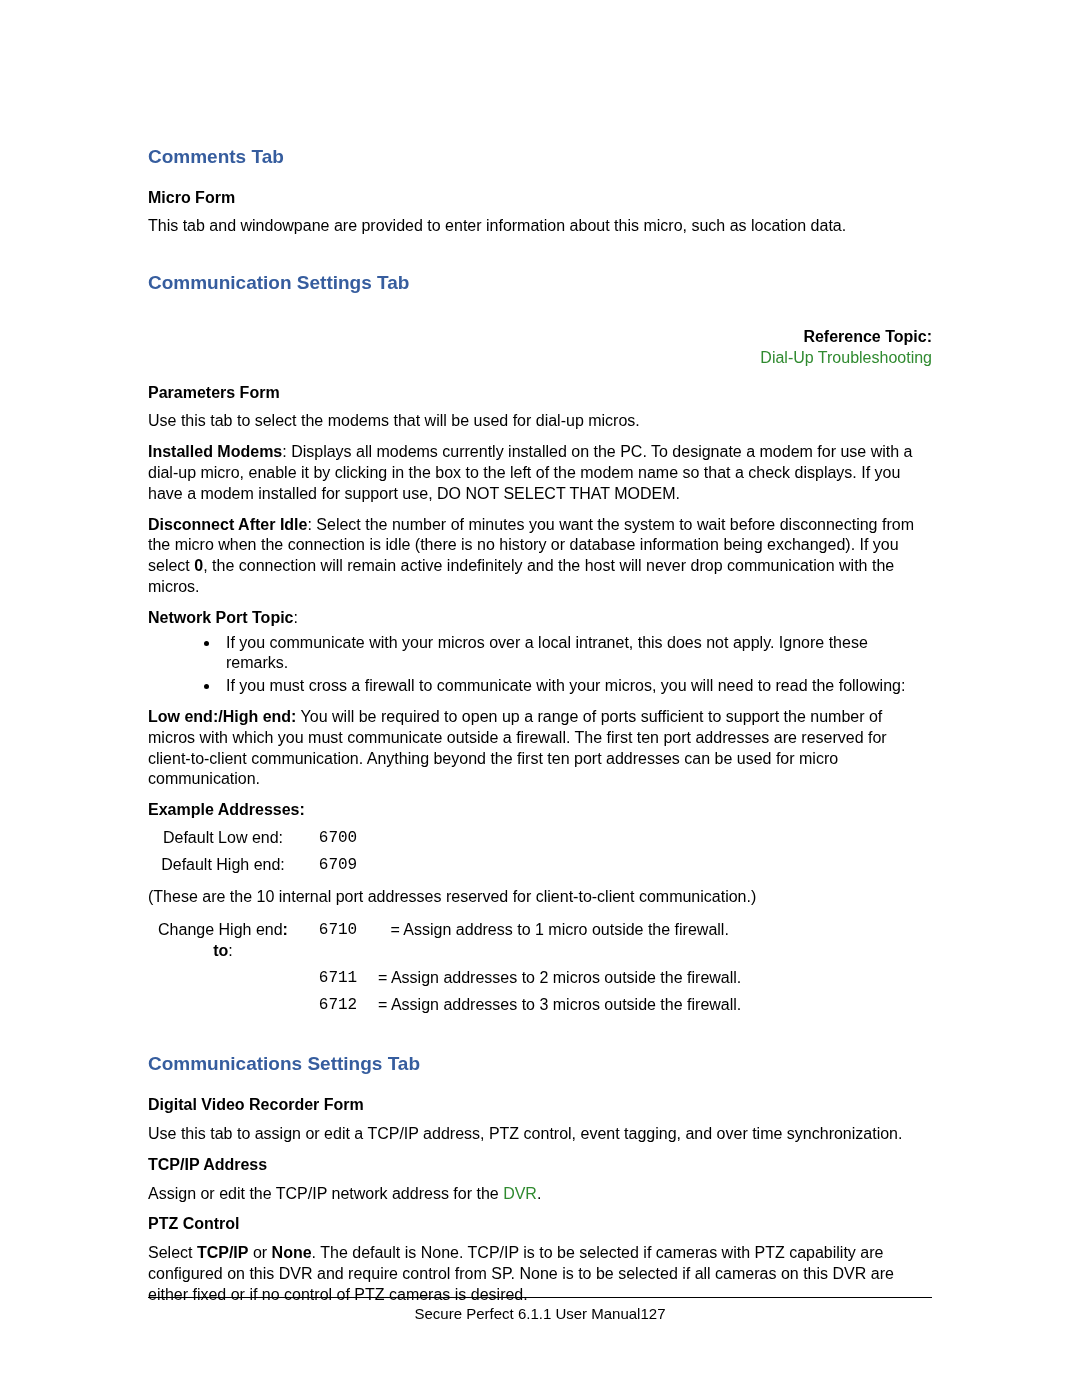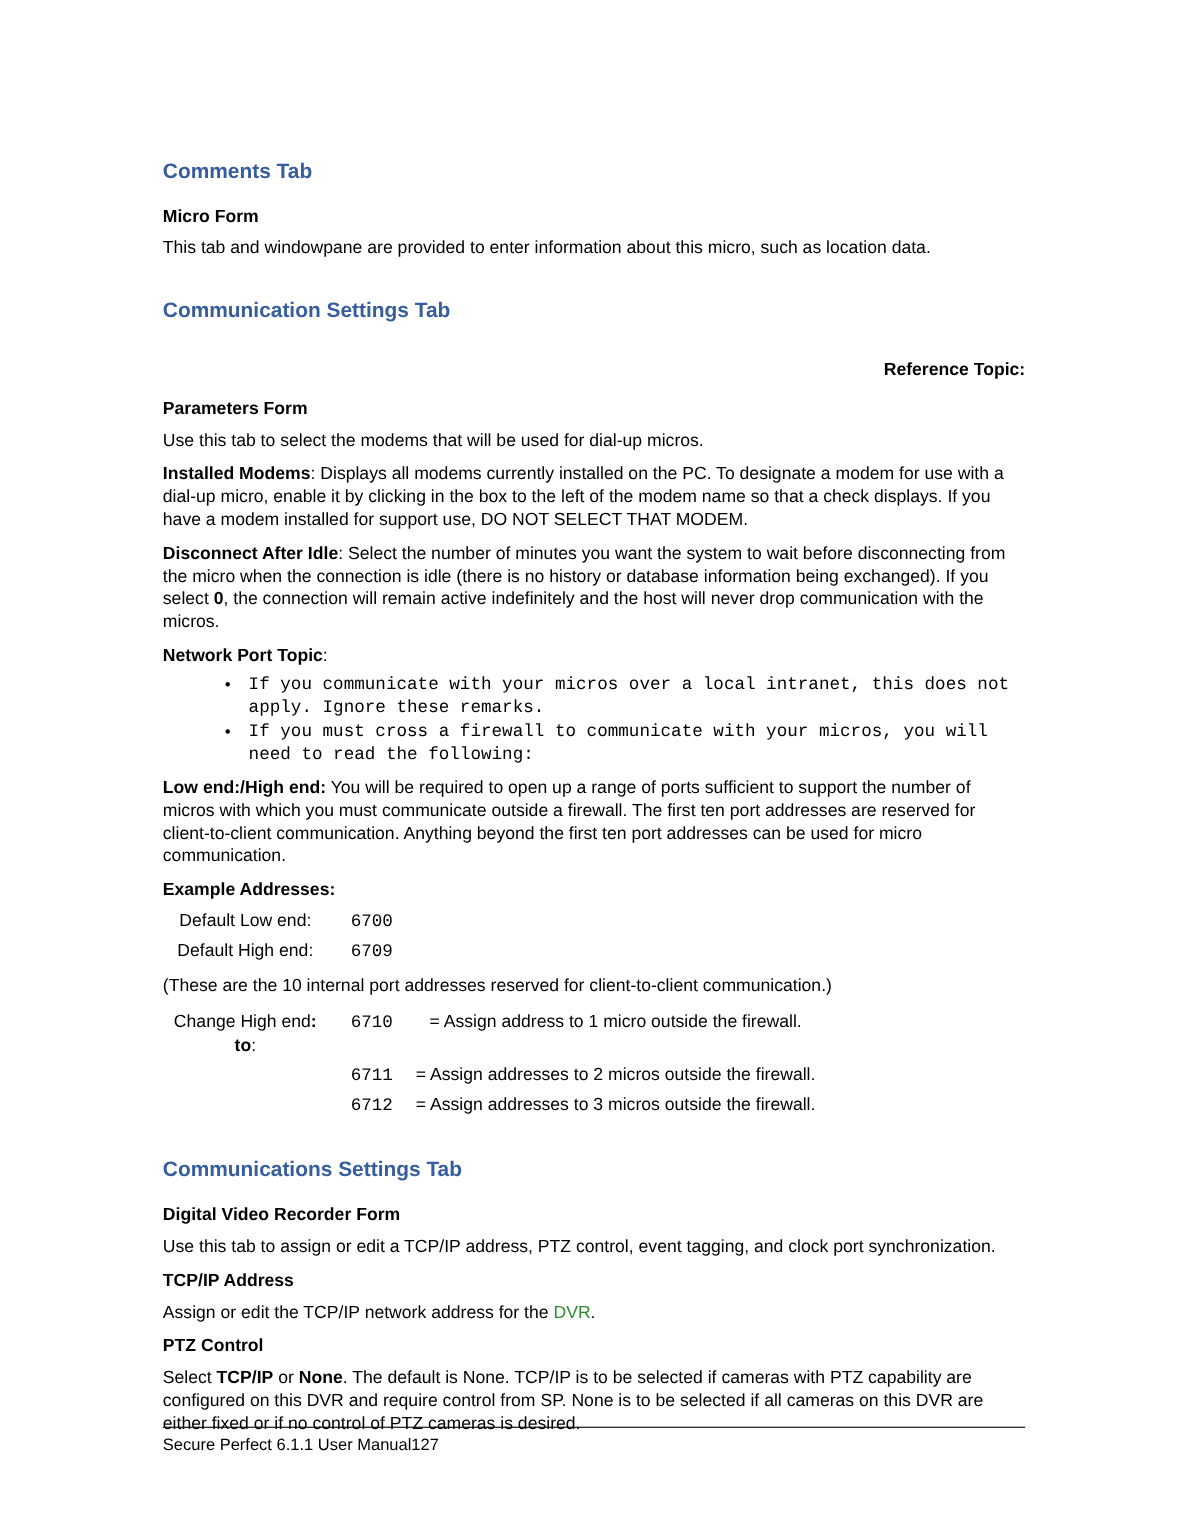--- a/index.html
+++ b/index.html
@@ -51,21 +51,20 @@
     color: #2f8a2f;
     cursor: pointer;
   }
   ul.bullets {
     margin: 4px 0 10px 0;
     padding-left: 72px;
   }
   ul.bullets li {
     margin-bottom: 2px;
     padding-left: 6px;
-    font-family: Liberation Mono, monospace;
   }
   table.addr {
     border-collapse: collapse;
     margin: 2px 0 8px 0;
   }
   table.addr td {
     padding: 3px 0;
     vertical-align: top;
     text-align: center;
   }
@@ -82,40 +81,41 @@
     right: 148px;
     bottom: 74px;
   }
   .footer-line {
     border: 0;
     border-top: 1px solid #000;
     margin: 0 0 6px 0;
   }
   .footer-row {
     display: flex;
-    justify-content: flex-start;
+    justify-content: center;
     font-size: 15px;
   }
 </style>
 </head>
 <body>
 
 <div class="page">
 
   <div class="block">
     <div class="section-title">Comments Tab</div>
     <div class="subhead">Micro Form</div>
     <p class="para">This tab and windowpane are provided to enter information about this micro, such as location data.</p>
   </div>
 
   <div class="block">
     <div class="section-title">Communication Settings Tab</div>
 
     <div class="ref-block">
       <div class="ref-title">Reference Topic:</div>
+      <div class="green-link">Dial-Up Troubleshooting</div>
     </div>
 
     <div class="subhead">Parameters Form</div>
 
     <p class="para">Use this tab to select the modems that will be used for dial-up micros.</p>
 
     <p class="para">
       <b>Installed Modems</b><span>: Displays all modems currently installed on the PC. To designate a modem for use with a dial-up micro, enable it by clicking in the box to the left of the modem name so that a check displays. If you have a modem installed for support use, DO NOT SELECT THAT MODEM.</span>
     </p>
 
@@ -174,21 +174,21 @@
         <td class="col-desc">= Assign addresses to 3 micros outside the firewall.</td>
       </tr>
     </tbody>
       </table>
   </div>
 
   <div class="block">
     <div class="section-title">Communications Settings Tab</div>
 
     <div class="subhead">Digital Video Recorder Form</div>
-    <p class="para">Use this tab to assign or edit a TCP/IP address, PTZ control, event tagging, and clock port synchronization.</p>
+    <p class="para">Use this tab to assign or edit a TCP/IP address, PTZ control, event tagging, and over time synchronization.</p>
 
     <div class="subhead">TCP/IP Address</div>
     <p class="para">
       <span>Assign or edit the TCP/IP network address for the </span><span class="green-link">DVR</span><span>.</span>
     </p>
 
     <div class="subhead">PTZ Control</div>
     <p class="para">
       <span>Select </span><b>TCP/IP</b><span> or </span><b>None</b><span>. The default is None. TCP/IP is to be selected if cameras with PTZ capability are configured on this DVR and require control from SP. None is to be selected if all cameras on this DVR are either fixed or if no control of PTZ cameras is desired.</span>
     </p>

